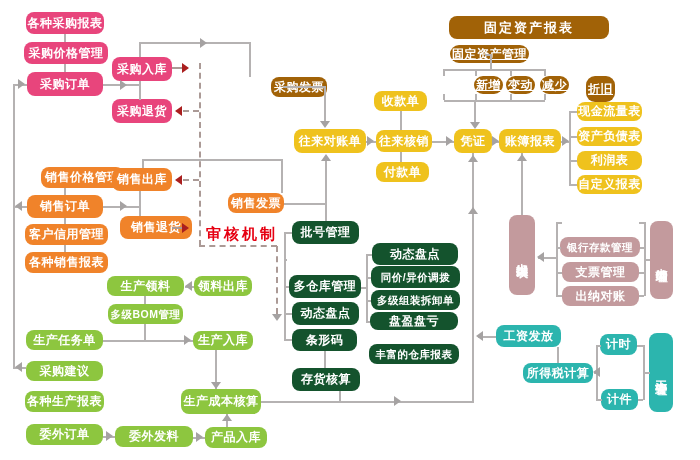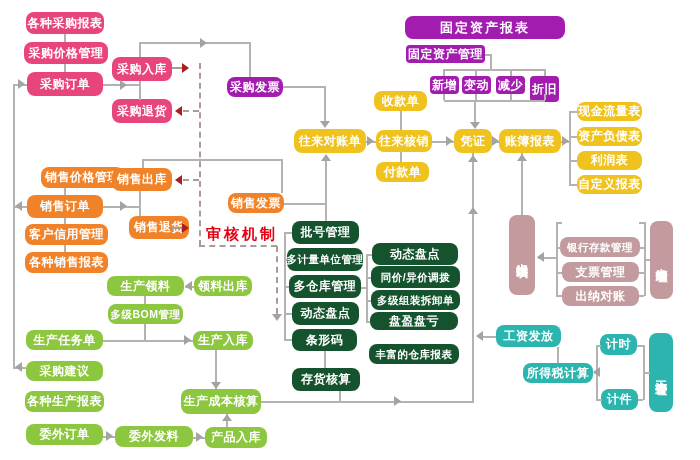--- a/index.html
+++ b/index.html
@@ -1,24 +1,24 @@
 <!DOCTYPE html>
 <html><head>
 <meta charset="utf-8">
 <style>
   html,body{margin:0;padding:0;background:#fff;font-family:"Liberation Sans","DejaVu Sans",sans-serif;}
   #stage{position:relative;width:700px;height:460px;background:#fff;overflow:hidden;}
   .nd{position:absolute;display:flex;align-items:center;justify-content:center;
       color:#fff;font-weight:bold;font-size:12px;line-height:1.02;text-align:center;
       border-radius:8px;letter-spacing:.5px;white-space:nowrap;}
-  .sm{border-radius:4px;}
+  .sm{border-radius:9px;text-decoration:underline;}
   .f11{font-size:10.5px;}
   .f13{font-size:13px;letter-spacing:2px;}
   .vt{writing-mode:vertical-rl;text-orientation:upright;letter-spacing:1px;}
-  .rose{background:#e8457c;} .mag{background:#a21caf;} .org{background:#f0832a;}
+  .rose{background:#e8457c;} .mag{background:#a16207;margin-left:44px;} .org{background:#f0832a;}
   .yel{background:#efc21d;}  .mau{background:#c39a9d;} .blu{background:#14532d;}
   .grn{background:#8dc63f;}  .tea{background:#2cb5ae;}
   .audit{position:absolute;color:#e60012;font-weight:bold;font-size:15px;letter-spacing:3px;white-space:nowrap;}
   .h{position:absolute;height:2px;background:#b5b2b2;}
   .v{position:absolute;width:2px;background:#b5b2b2;}
   .dh{position:absolute;height:0;border-top:2px dashed #ab9a96;}
   .dv{position:absolute;width:0;border-left:2px dashed #ab9a96;}
   .ar{position:absolute;width:0;height:0;border:5px solid transparent;}
   .ar.r{border-left:7px solid #a5a2a2;border-right:0;}
   .ar.l{border-right:7px solid #a5a2a2;border-left:0;}
@@ -36,28 +36,28 @@
   <div class="nd rose" style="left:27px;top:72px;width:76px;height:24px">采购订单</div>
   <div class="nd rose" style="left:112px;top:57px;width:60px;height:24px">采购入库</div>
   <div class="nd rose" style="left:112px;top:99px;width:60px;height:24px">采购退货</div>
 
   <div class="nd mag" style="left:227px;top:77px;width:56px;height:20px">采购发票</div>
   <div class="nd mag f13" style="left:405px;top:16px;width:160px;height:23px">固定资产报表</div>
   <div class="nd mag sm" style="left:406px;top:45px;width:79px;height:18px">固定资产管理</div>
   <div class="nd mag sm" style="left:430px;top:76px;width:29px;height:18px">新增</div>
   <div class="nd mag sm" style="left:462px;top:76px;width:29px;height:18px">变动</div>
   <div class="nd mag sm" style="left:496px;top:76px;width:29px;height:18px">减少</div>
-  <div class="nd mag sm" style="left:530px;top:76px;width:29px;height:26px">折旧</div>
+  <div class="nd mag sm" style="left:542px;top:76px;width:29px;height:26px">折旧</div>
 
   <div class="nd org" style="left:41px;top:167px;width:83px;height:21px">销售价格管理</div>
   <div class="nd org" style="left:27px;top:195px;width:76px;height:23px">销售订单</div>
   <div class="nd org" style="left:25px;top:224px;width:83px;height:21px">客户信用管理</div>
   <div class="nd org" style="left:25px;top:252px;width:83px;height:21px">各种销售报表</div>
   <div class="nd org" style="left:112px;top:168px;width:60px;height:23px">销售出库</div>
-  <div class="nd org" style="left:129px;top:216px;width:60px;height:23px">销售退货</div>
+  <div class="nd org" style="left:120px;top:216px;width:72px;height:23px">销售退货</div>
   <div class="nd org" style="left:228px;top:193px;width:56px;height:20px">销售发票</div>
 
   <div class="audit" style="left:206px;top:225px">审核机制</div>
 
   <div class="nd yel" style="left:374px;top:91px;width:53px;height:20px">收款单</div>
   <div class="nd yel" style="left:294px;top:129px;width:72px;height:24px">往来对账单</div>
   <div class="nd yel" style="left:376px;top:130px;width:56px;height:22px">往来核销</div>
   <div class="nd yel" style="left:376px;top:162px;width:53px;height:20px">付款单</div>
   <div class="nd yel" style="left:454px;top:129px;width:38px;height:24px">凭证</div>
   <div class="nd yel" style="left:499px;top:129px;width:62px;height:24px">账簿报表</div>
@@ -66,21 +66,20 @@
   <div class="nd yel" style="left:577px;top:151px;width:65px;height:19px">利润表</div>
   <div class="nd yel" style="left:577px;top:175px;width:65px;height:19px">自定义报表</div>
 
   <div class="nd mau vt" style="left:509px;top:215px;width:26px;height:80px">出纳报表</div>
   <div class="nd mau f11" style="left:560px;top:237px;width:80px;height:20px">银行存款管理</div>
   <div class="nd mau" style="left:562px;top:262px;width:77px;height:20px">支票管理</div>
   <div class="nd mau" style="left:562px;top:286px;width:77px;height:20px">出纳对账</div>
   <div class="nd mau vt" style="left:650px;top:221px;width:23px;height:78px">出纳管理</div>
 
   <div class="nd blu" style="left:292px;top:221px;width:67px;height:23px">批号管理</div>
-  <div class="nd blu f11" style="left:287px;top:248px;width:76px;height:23px">多计量单位管理</div>
   <div class="nd blu" style="left:289px;top:275px;width:72px;height:23px">多仓库管理</div>
   <div class="nd blu" style="left:292px;top:302px;width:67px;height:23px">动态盘点</div>
   <div class="nd blu" style="left:292px;top:329px;width:65px;height:22px">条形码</div>
   <div class="nd blu" style="left:292px;top:368px;width:68px;height:23px">存货核算</div>
   <div class="nd blu" style="left:372px;top:243px;width:86px;height:22px">动态盘点</div>
   <div class="nd blu f11" style="left:371px;top:266px;width:89px;height:22px">同价/异价调拨</div>
   <div class="nd blu f11" style="left:371px;top:290px;width:89px;height:20px">多级组装拆卸单</div>
   <div class="nd blu" style="left:370px;top:312px;width:88px;height:18px">盘盈盘亏</div>
   <div class="nd blu f11" style="left:369px;top:344px;width:90px;height:20px">丰富的仓库报表</div>
 

